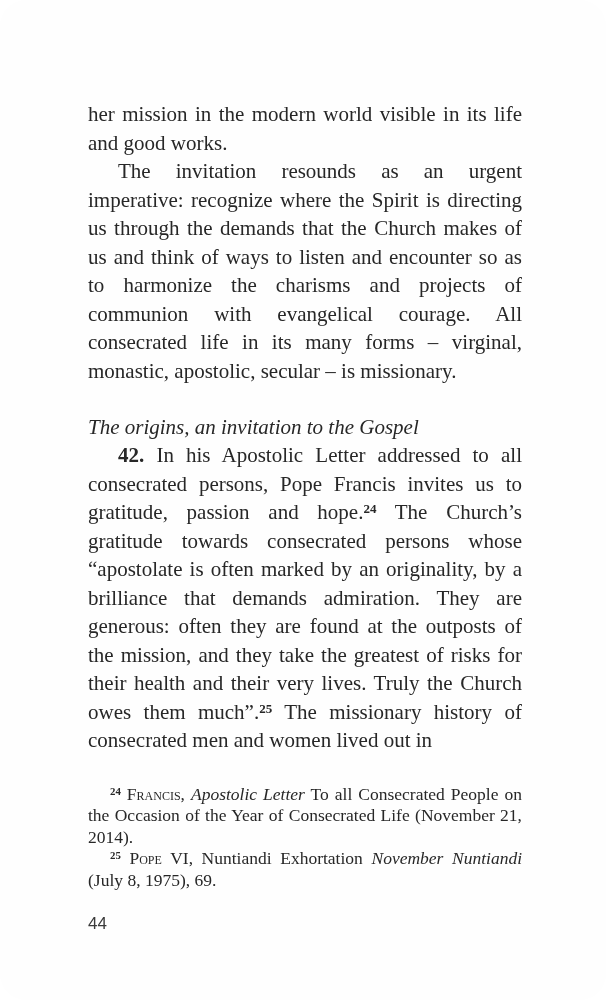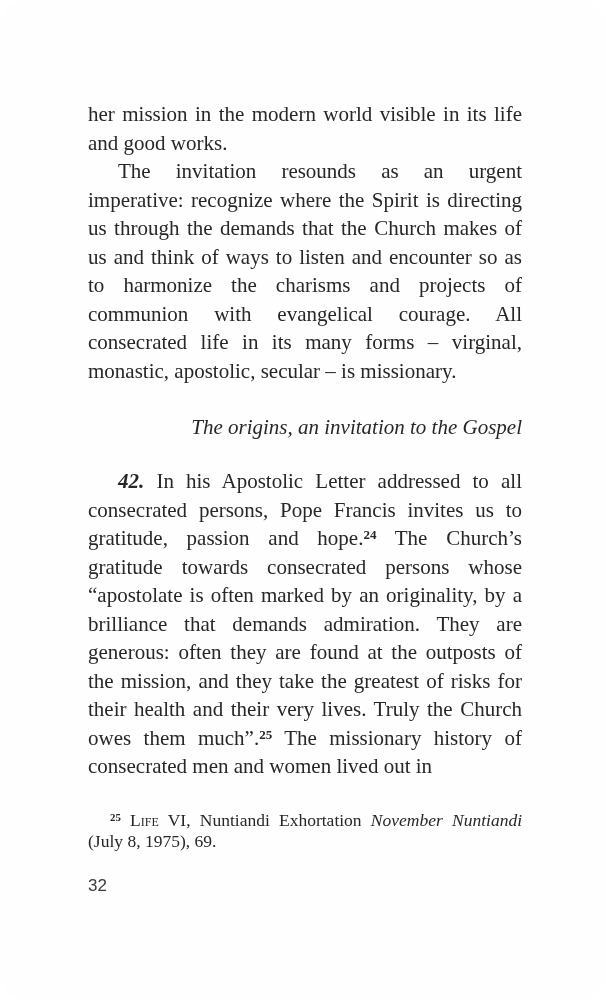--- a/index.html
+++ b/index.html
@@ -27,26 +27,26 @@
     margin: 0;
     font-size: 21px;
     line-height: 28.5px;
     text-align: justify;
     text-justify: inter-word;
   }
   .indent {
     text-indent: 30px;
   }
   .section-heading {
-    margin: 28px 0 26px 0;
+    margin: 28px 0 0 0;
     font-size: 21px;
     line-height: 28px;
     font-weight: normal;
     font-style: italic;
-    text-align: right;
+    text-align: left;
   }
   .footnotes {
     margin-top: 29px;
   }
   .footnote {
     margin: 0;
     font-size: 17.5px;
     line-height: 21.5px;
     text-align: justify;
     text-justify: inter-word;
@@ -54,21 +54,21 @@
   }
   .page-number {
     margin-top: 23px;
     font-family: "Liberation Sans", "DejaVu Sans", sans-serif;
     font-size: 17px;
     color: #3a3a3a;
     text-align: left;
   }
   
   .run-normal { }
-  .run-bold { font-weight: bold; font-style: italic; }
+  .run-bold { font-weight: bold; }
   .run-italic { font-style: italic; }
   .run-smallcaps { font-variant: small-caps; }
   .run-sup {
     font-size: 62%;
     vertical-align: baseline;
     position: relative;
     top: -0.45em;
     line-height: 0;
     font-weight: bold;
   }
@@ -81,19 +81,20 @@
 
     <p class="body-para"><span class="run-normal">her mission in the modern world visible in its life and good works.</span></p>
 
     <p class="body-para indent"><span class="run-normal">The invitation resounds as an urgent imperative: recognize where the Spirit is directing us through the demands that the Church makes of us and think of ways to listen and encounter so as to harmonize the charisms and projects of communion with evangelical courage. All consecrated life in its many forms – virginal, monastic, apostolic, secular – is missionary.</span></p>
 
     <h2 class="section-heading">The origins, an invitation to the Gospel</h2>
 
     <p class="body-para indent"><span class="run-bold">42.</span><span class="run-normal"> In his Apostolic Letter addressed to all consecrated persons, Pope Francis invites us to gratitude, passion and hope.</span><span class="run-sup">24</span><span class="run-normal"> The Church’s gratitude towards consecrated persons whose “apostolate is often marked by an originality, by a brilliance that demands admiration. They are generous: often they are found at the outposts of the mission, and they take the greatest of risks for their health and their very lives. Truly the Church owes them much”.</span><span class="run-sup">25</span><span class="run-normal"> The missionary history of consecrated men and women lived out in</span></p>
 
     <section class="footnotes">
-      <p class="footnote"><span class="run-sup">25</span><span class="run-normal"> </span><span class="run-smallcaps">Life</span><span class="run-normal"> VI, Nuntiandi Exhortation </span><span class="run-italic">November Nuntiandi</span><span class="run-normal"> (July 8, 1975), 69.</span></p>
+      <p class="footnote"><span class="run-sup">24</span><span class="run-normal"> </span><span class="run-smallcaps">Francis</span><span class="run-normal">, </span><span class="run-italic">Apostolic Letter</span><span class="run-normal"> To all Consecrated People on the Occasion of the Year of Consecrated Life (November 21, 2014).</span></p>
+      <p class="footnote"><span class="run-sup">25</span><span class="run-normal"> </span><span class="run-smallcaps">Pope</span><span class="run-normal"> VI, Nuntiandi Exhortation </span><span class="run-italic">November Nuntiandi</span><span class="run-normal"> (July 8, 1975), 69.</span></p>
     </section>
 
-    <div class="page-number">32</div>
+    <div class="page-number">44</div>
 
   </main>
 </div>
 
 </body></html>

